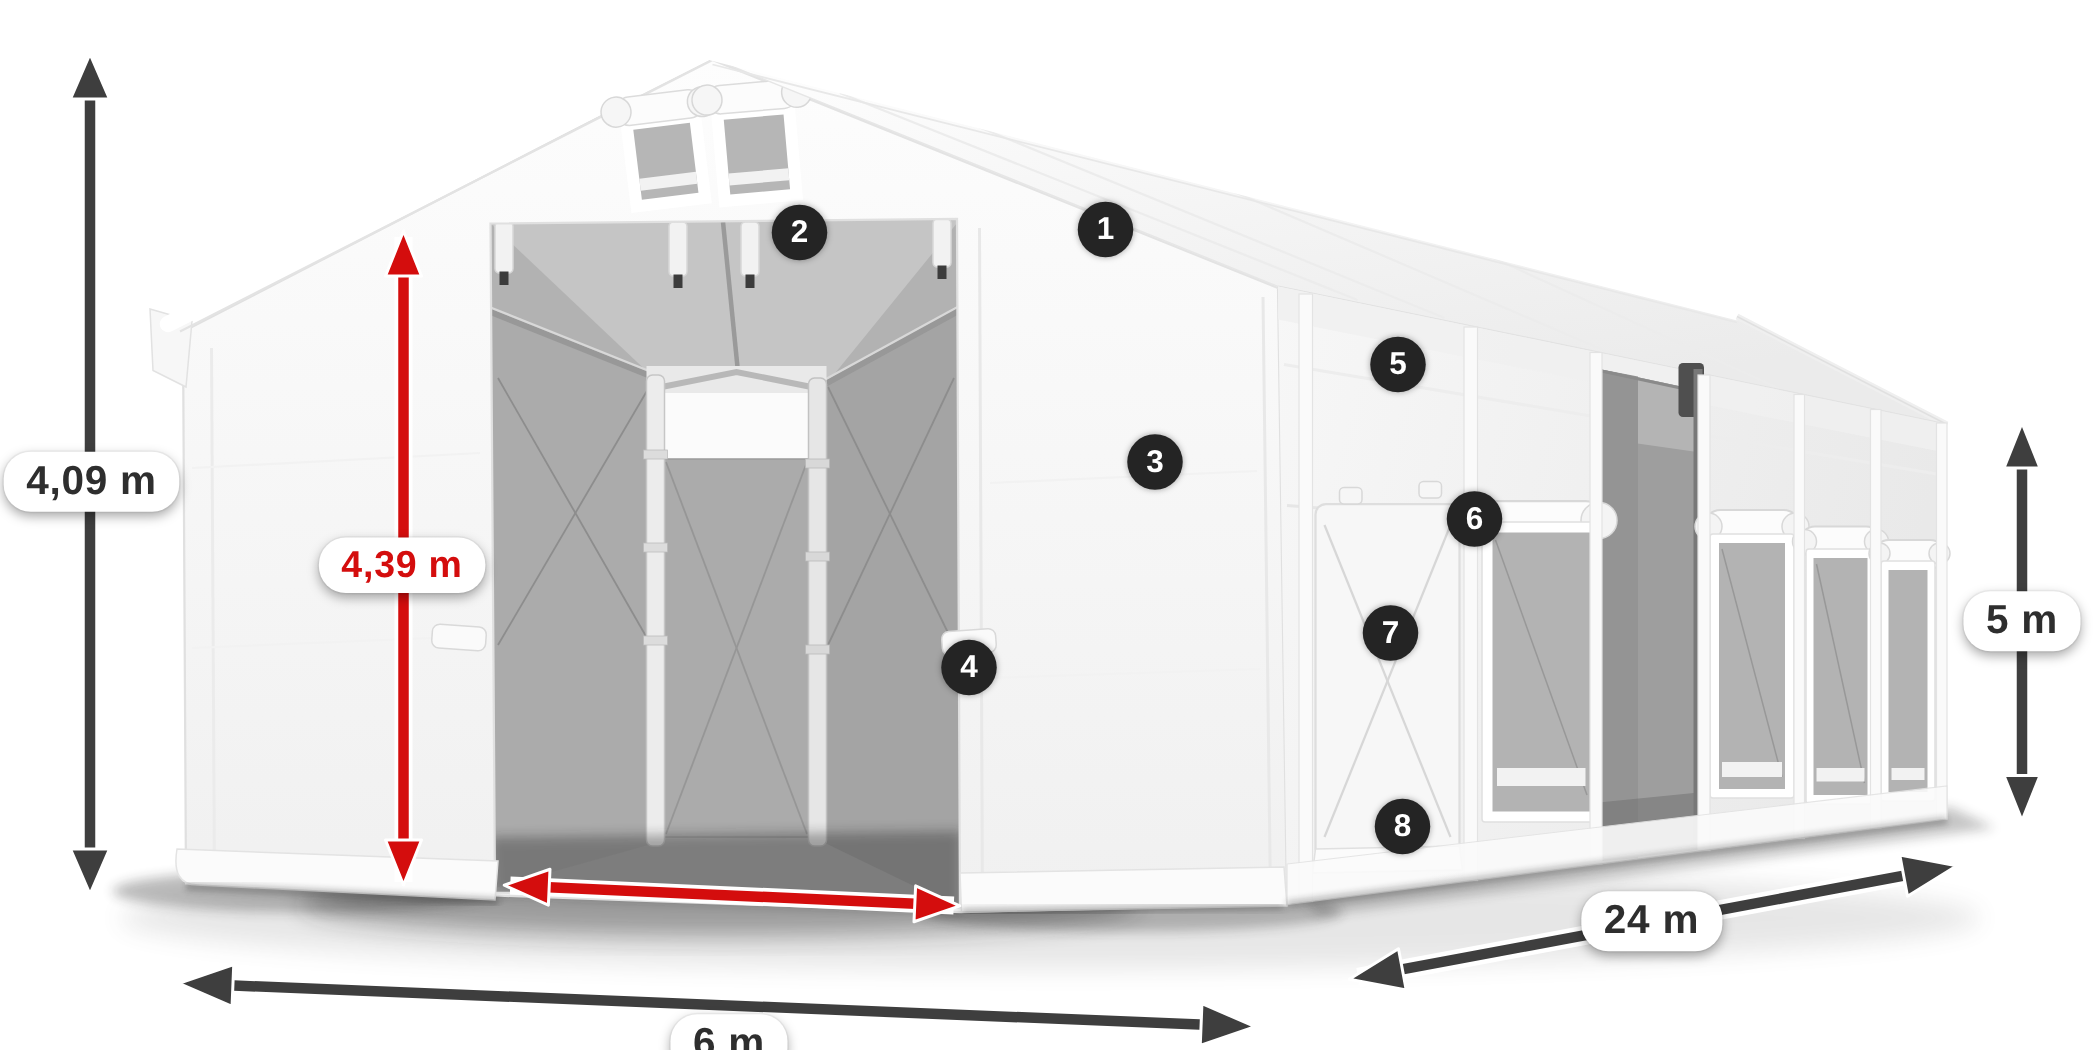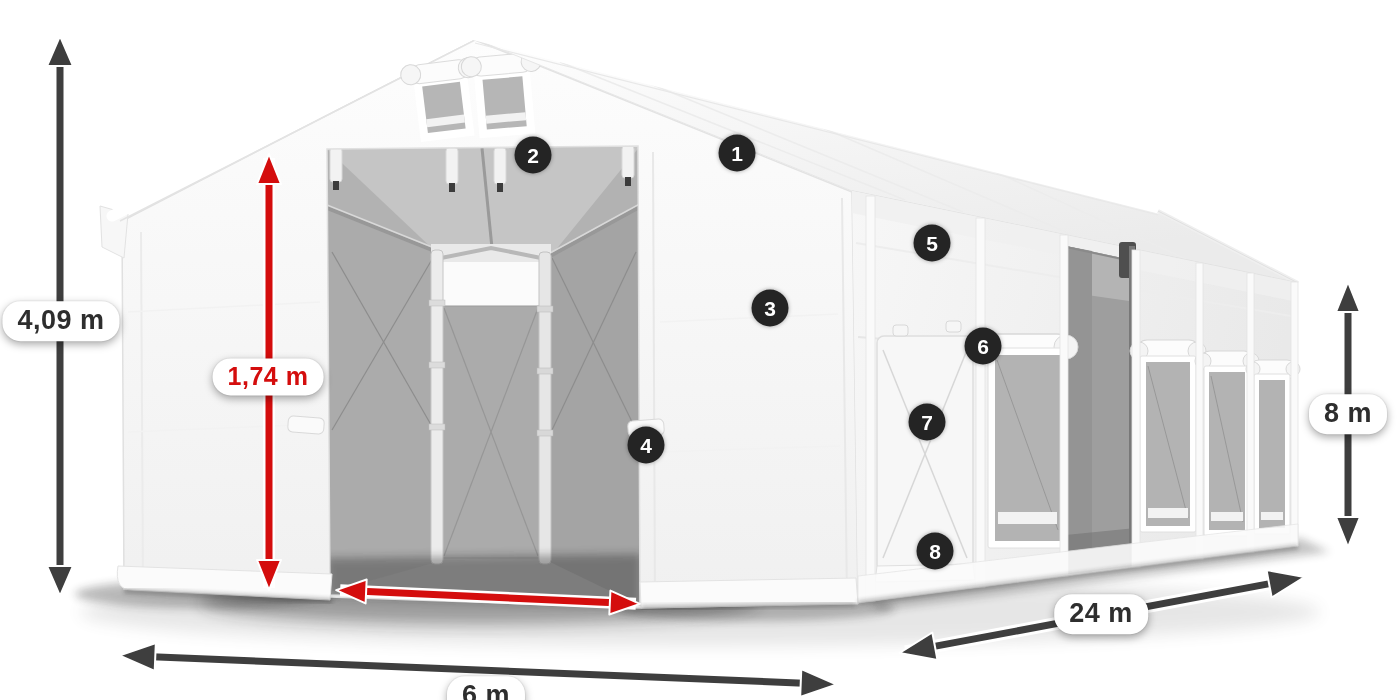--- a/index.html
+++ b/index.html
@@ -301,24 +301,24 @@
       <g>
         <path d="M 1348 286 V 543" stroke="#ffffff" stroke-width="13" fill="none"></path>
         <path d="M 1348 308 V 521" stroke="var(--dim-dark)" stroke-width="7" fill="none"></path>
         <polygon points="1348,282 1360,312 1336,312" fill="var(--dim-dark)" stroke="#ffffff" stroke-width="2"></polygon>
         <polygon points="1348,547 1360,517 1336,517" fill="var(--dim-dark)" stroke="#ffffff" stroke-width="2"></polygon>
       </g>
     </g>
   </svg>
 
   <div class="pill dark" style="left:61px;top:321px">4,09 m</div>
-  <div class="pill red" style="left:268px;top:377px">1,74 m</div>
+  <div class="pill red" style="left:268px;top:377px">4,39 m</div>
   <div class="pill dark" style="left:486px;top:696px">6 m</div>
   <div class="pill dark" style="left:1101px;top:614px">24 m</div>
-  <div class="pill dark" style="left:1348px;top:414px">8 m</div>
+  <div class="pill dark" style="left:1348px;top:414px">5 m</div>
 
   <div class="badge" style="left:737px;top:153px">1</div>
   <div class="badge" style="left:533px;top:155px">2</div>
   <div class="badge" style="left:770px;top:308px">3</div>
   <div class="badge" style="left:646px;top:445px">4</div>
   <div class="badge" style="left:932px;top:243px">5</div>
   <div class="badge" style="left:983px;top:346px">6</div>
   <div class="badge" style="left:927px;top:422px">7</div>
   <div class="badge" style="left:935px;top:551px">8</div>
 

